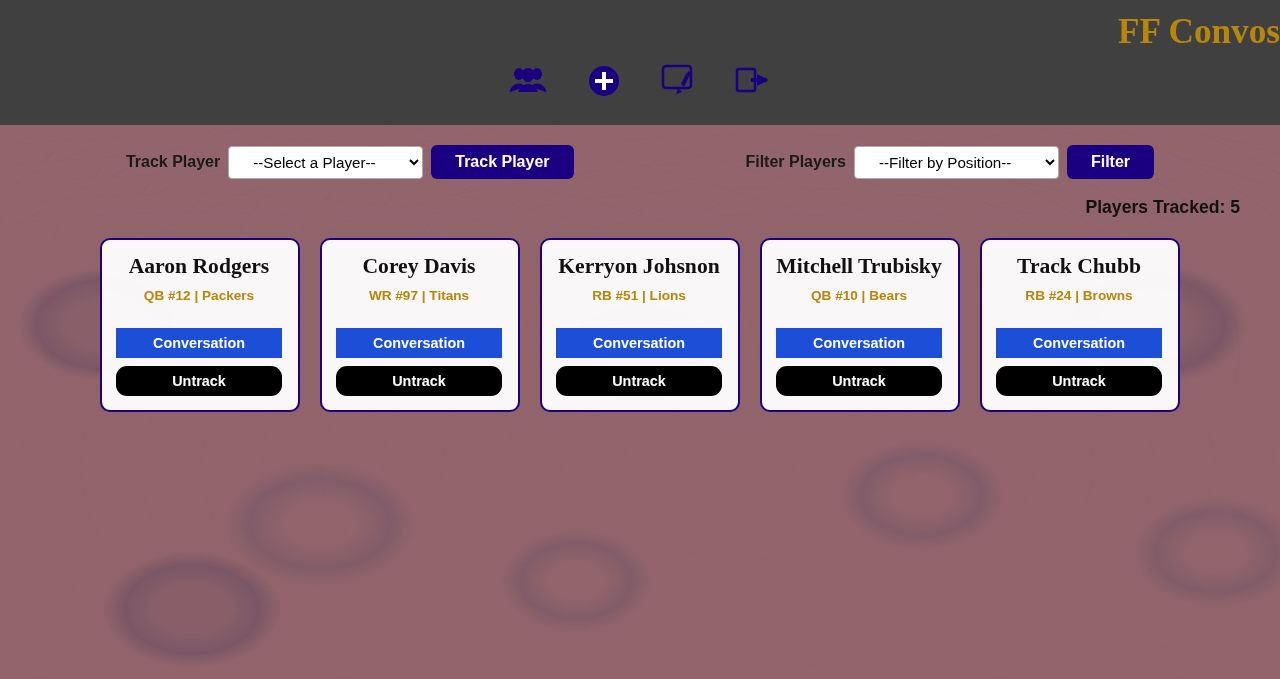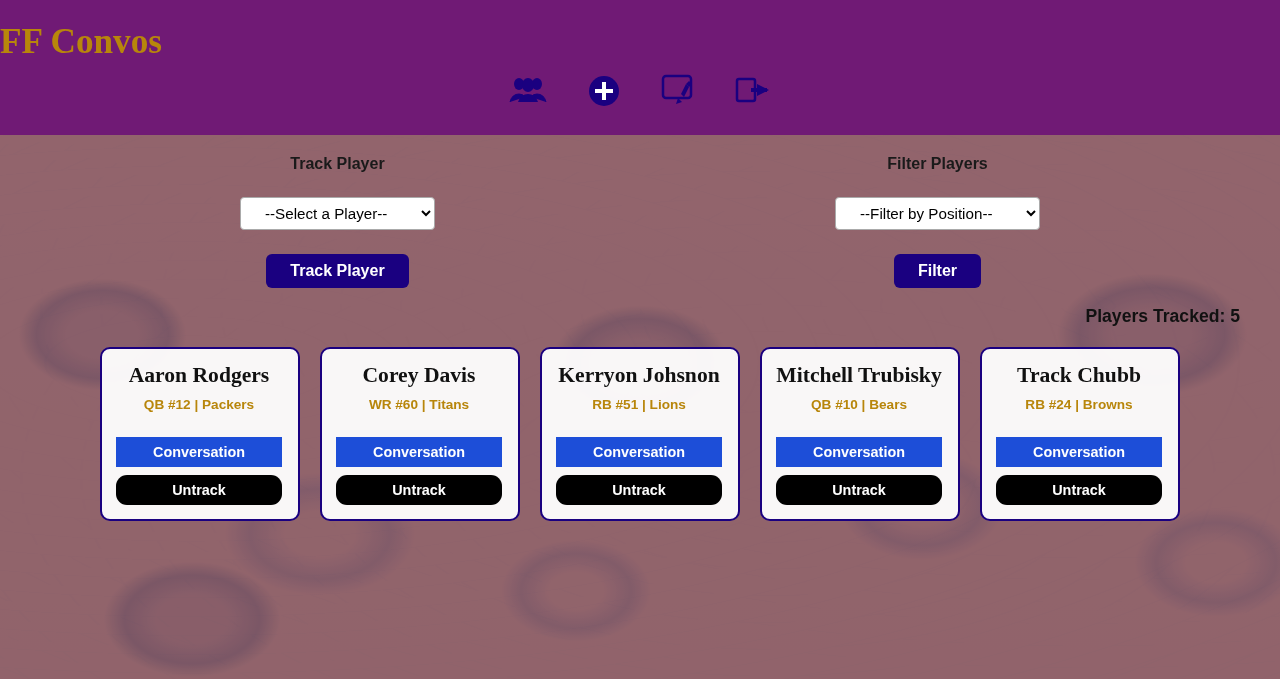--- a/index.html
+++ b/index.html
@@ -7,23 +7,23 @@
     body {
       font-family: Arial, sans-serif;
       background: #fff;
       width: 1280px;
       min-height: 679px;
       overflow-x: hidden;
     }
 
     
     #header {
-      background: #701a75;
-      text-align: left;
-      padding: 22px 0 10px 0;
+      background: #404040;
+      text-align: right;
+      padding: 12px 0 10px 0;
     }
 
     #app-title {
       font-size: 2.2rem;
       font-weight: bold;
       color: #b8860b;
       font-family: Georgia, serif;
     }
 
     #nav-icons {
@@ -86,23 +86,23 @@
     
     #controls-row {
       display: flex;
       justify-content: space-around;
       align-items: flex-start;
       margin-bottom: 18px;
     }
 
     .control-group {
       display: flex;
-      flex-direction: column;
+      flex-direction: row;
       align-items: center;
-      gap: 24px;
+      gap: 8px;
     }
 
     .control-label {
       font-size: 1rem;
       font-weight: bold;
       color: #1a1a1a;
     }
 
     select {
       padding: 6px 30px 6px 20px;
@@ -262,21 +262,21 @@
 
     <div id="player-cards">
     <div class="player-card">
           <div class="player-name">Aaron Rodgers</div>
           <div class="player-info">QB #12 | Packers</div>
           <button class="btn-conversation">Conversation</button>
           <button class="btn-untrack">Untrack</button>
         </div>
         <div class="player-card">
           <div class="player-name">Corey Davis</div>
-          <div class="player-info">WR #60 | Titans</div>
+          <div class="player-info">WR #97 | Titans</div>
           <button class="btn-conversation">Conversation</button>
           <button class="btn-untrack">Untrack</button>
         </div>
         <div class="player-card">
           <div class="player-name">Kerryon Johsnon</div>
           <div class="player-info">RB #51 | Lions</div>
           <button class="btn-conversation">Conversation</button>
           <button class="btn-untrack">Untrack</button>
         </div>
         <div class="player-card">

